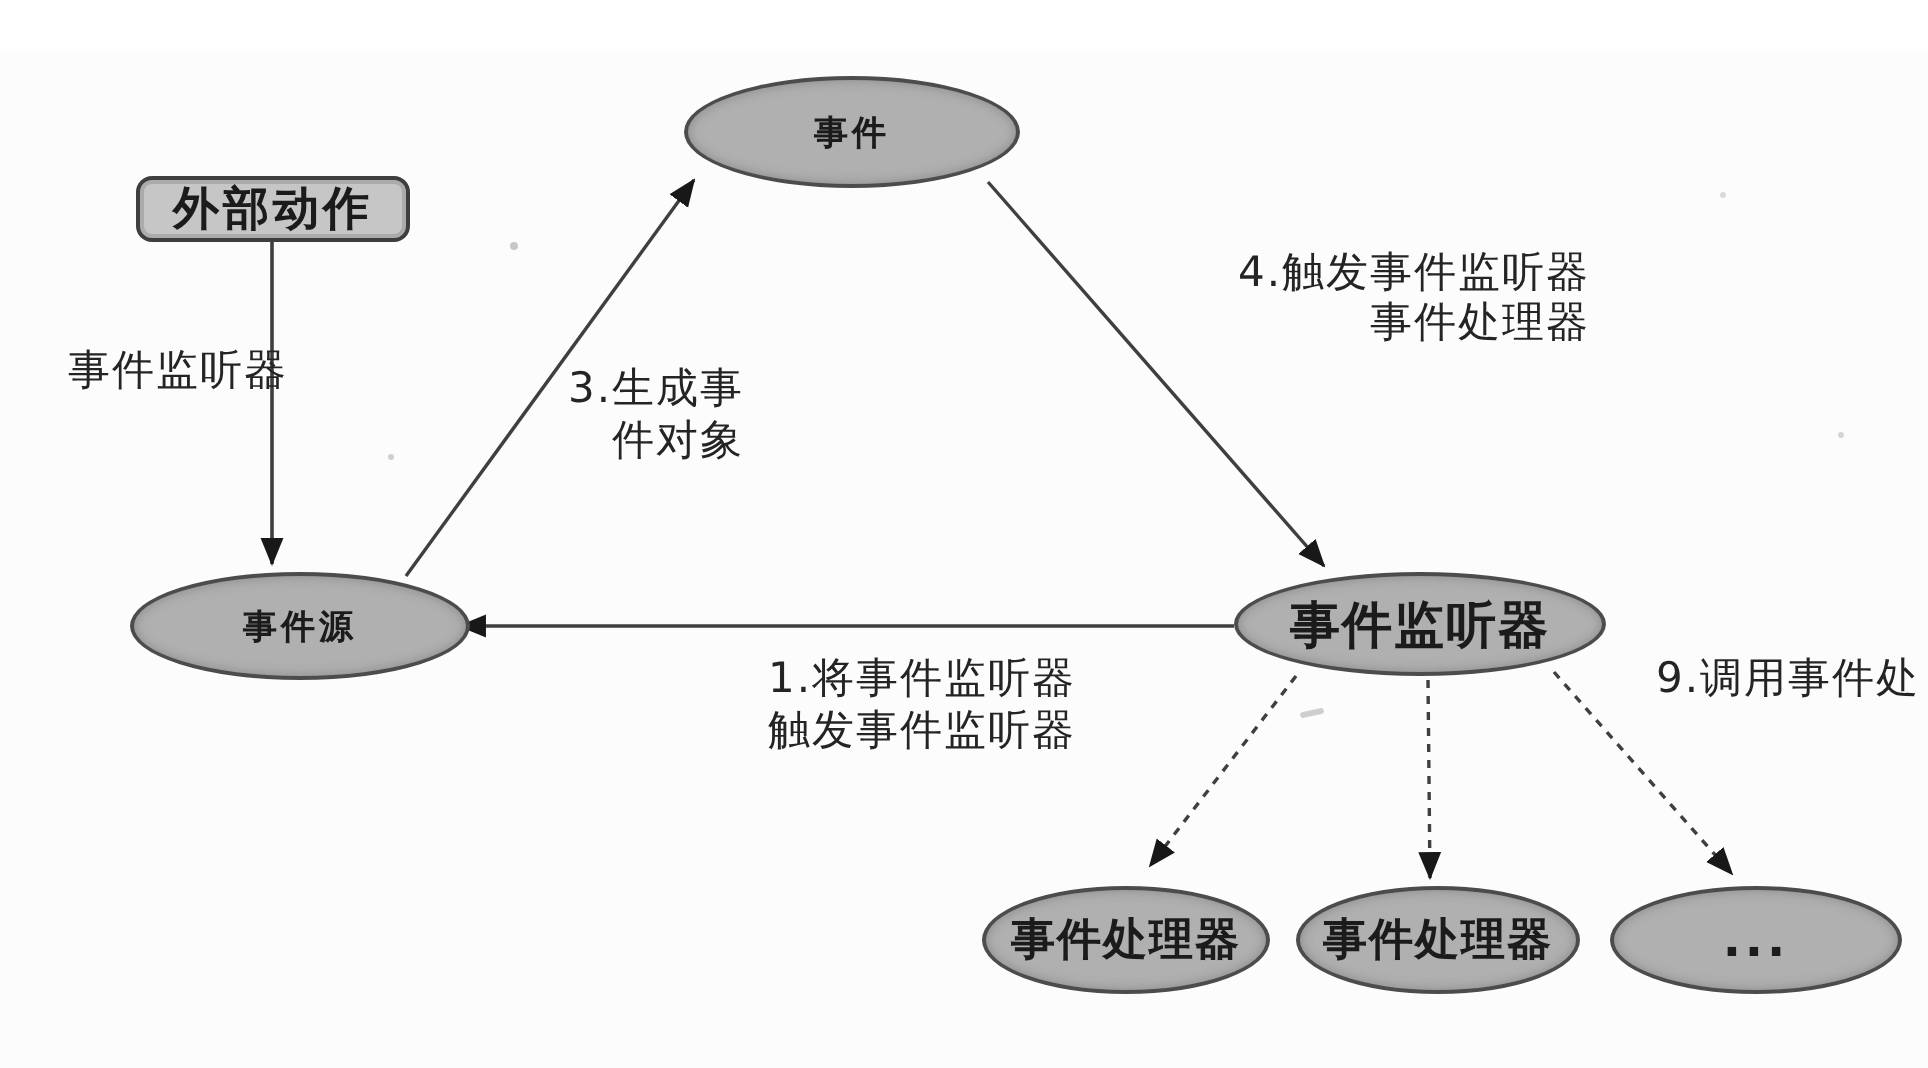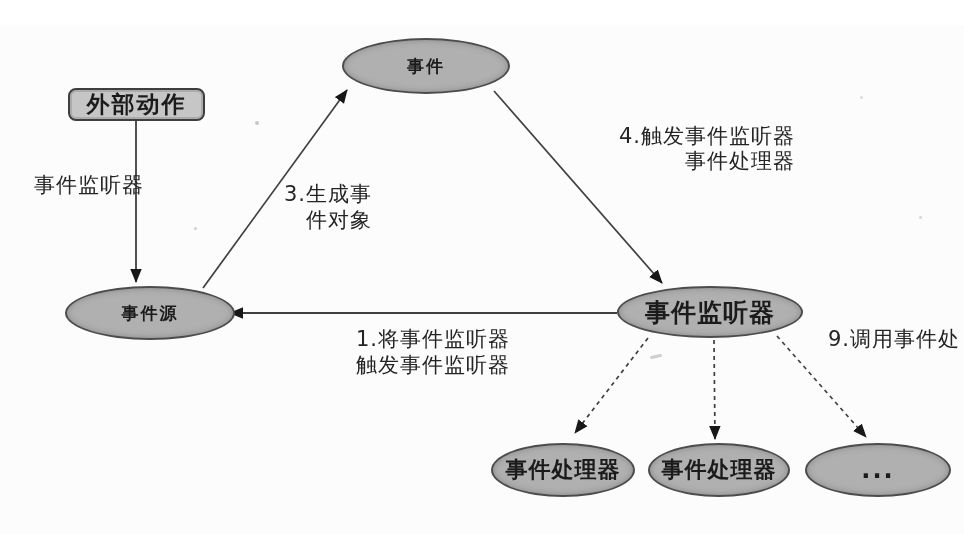--- a/index.html
+++ b/index.html
@@ -57,21 +57,21 @@
     font-weight: normal;
     font-size: 21px;
     line-height: 26px;
     color: #242424;
     letter-spacing: 1px;
     white-space: nowrap;
   }
   #lbl-step2 { left: 4px;   top: 172px; width: 140px; }
   #lbl-step3 { left: 256px; top: 181px; width: 116px; }
   #lbl-step4 { left: 545px; top: 124px; width: 250px; line-height: 25px; }
-  #lbl-step1 { left: 320px; top: 326px; width: 190px; }
+  #lbl-step1 { left: 348px; top: 326px; width: 190px; }
   #lbl-step5 { left: 808px; top: 327px; width: 152px; line-height: 24px; }
   .speck {
     position: absolute;
     background: #9a9a9a;
     border-radius: 50%;
   }
   #speck-1 { left: 255px; top: 121px; width: 4px; height: 4px; opacity: .55; }
   #speck-2 { left: 194px; top: 227px; width: 3px; height: 3px; opacity: .45; }
   #speck-3 { left: 650px; top: 355px; width: 12px; height: 3px; border-radius: 2px;
              transform: rotate(-12deg); opacity: .55; background: #a8a8a8; }

